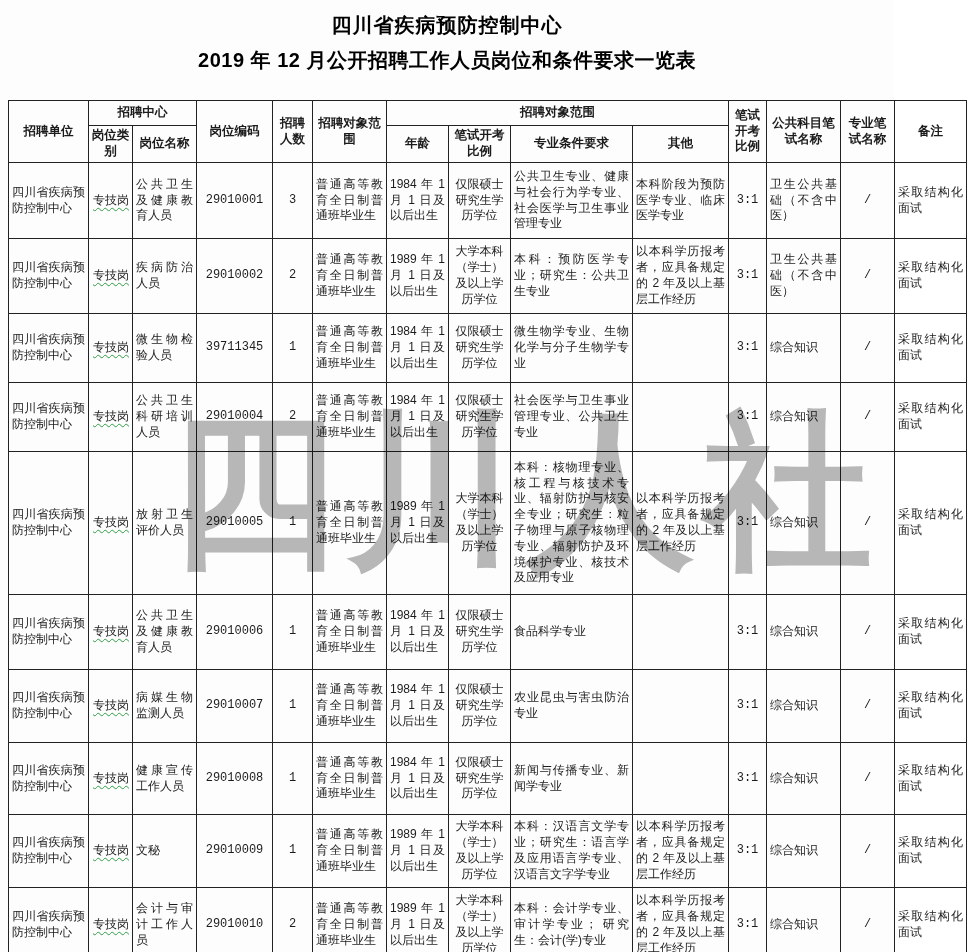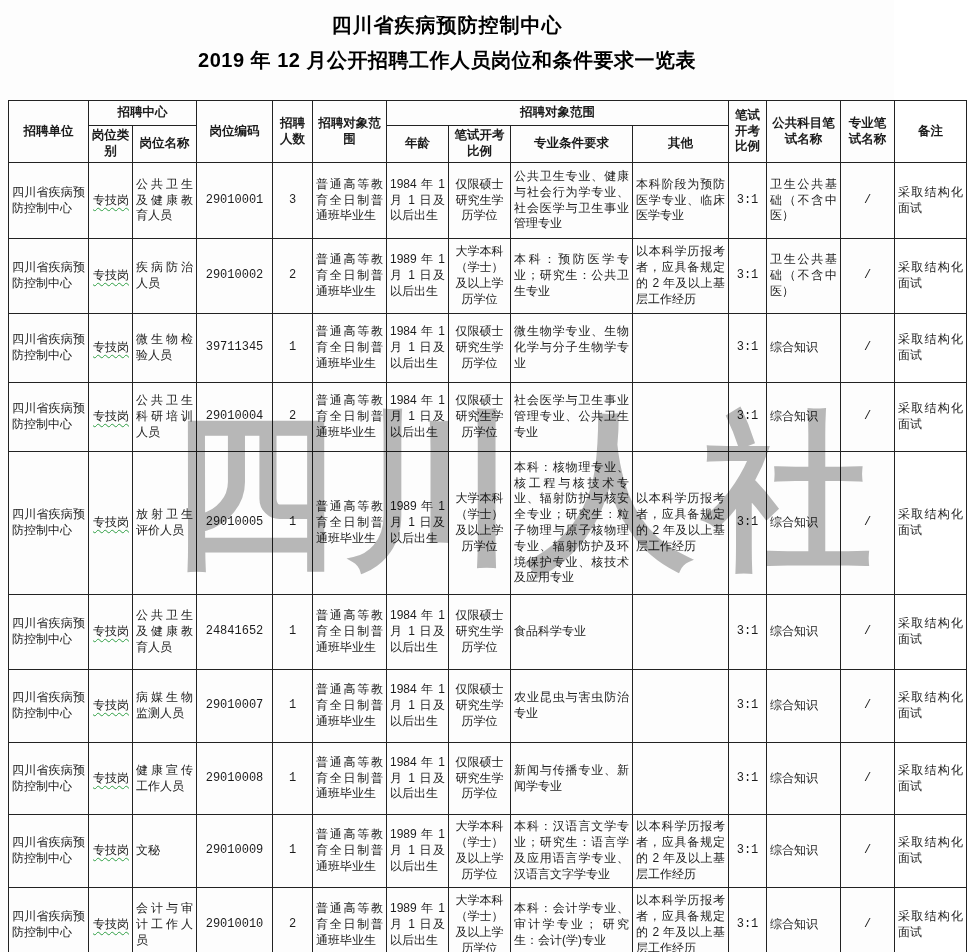--- a/index.html
+++ b/index.html
@@ -217,21 +217,21 @@
             <td class="col-other">以本科学历报考者，应具备规定的 2 年及以上基层工作经历</td>
             <td class="col-ratio">3:1</td>
             <td class="col-public_exam">综合知识</td>
             <td class="col-pro_exam">/</td>
             <td class="col-note">采取结构化面试</td>
           </tr>
           <tr>
             <td class="col-unit">四川省疾病预防控制中心</td>
             <td class="col-category"><span class="squiggle">专技岗</span></td>
             <td class="col-position">公共卫生及健康教育人员</td>
-            <td class="col-code">24841652</td>
+            <td class="col-code">29010006</td>
             <td class="col-count">1</td>
             <td class="col-scope">普通高等教育全日制普通班毕业生</td>
             <td class="col-age">1984 年 1 月 1 日及以后出生</td>
             <td class="col-degree">仅限硕士研究生学历学位</td>
             <td class="col-major">食品科学专业</td>
             <td class="col-other"></td>
             <td class="col-ratio">3:1</td>
             <td class="col-public_exam">综合知识</td>
             <td class="col-pro_exam">/</td>
             <td class="col-note">采取结构化面试</td>

